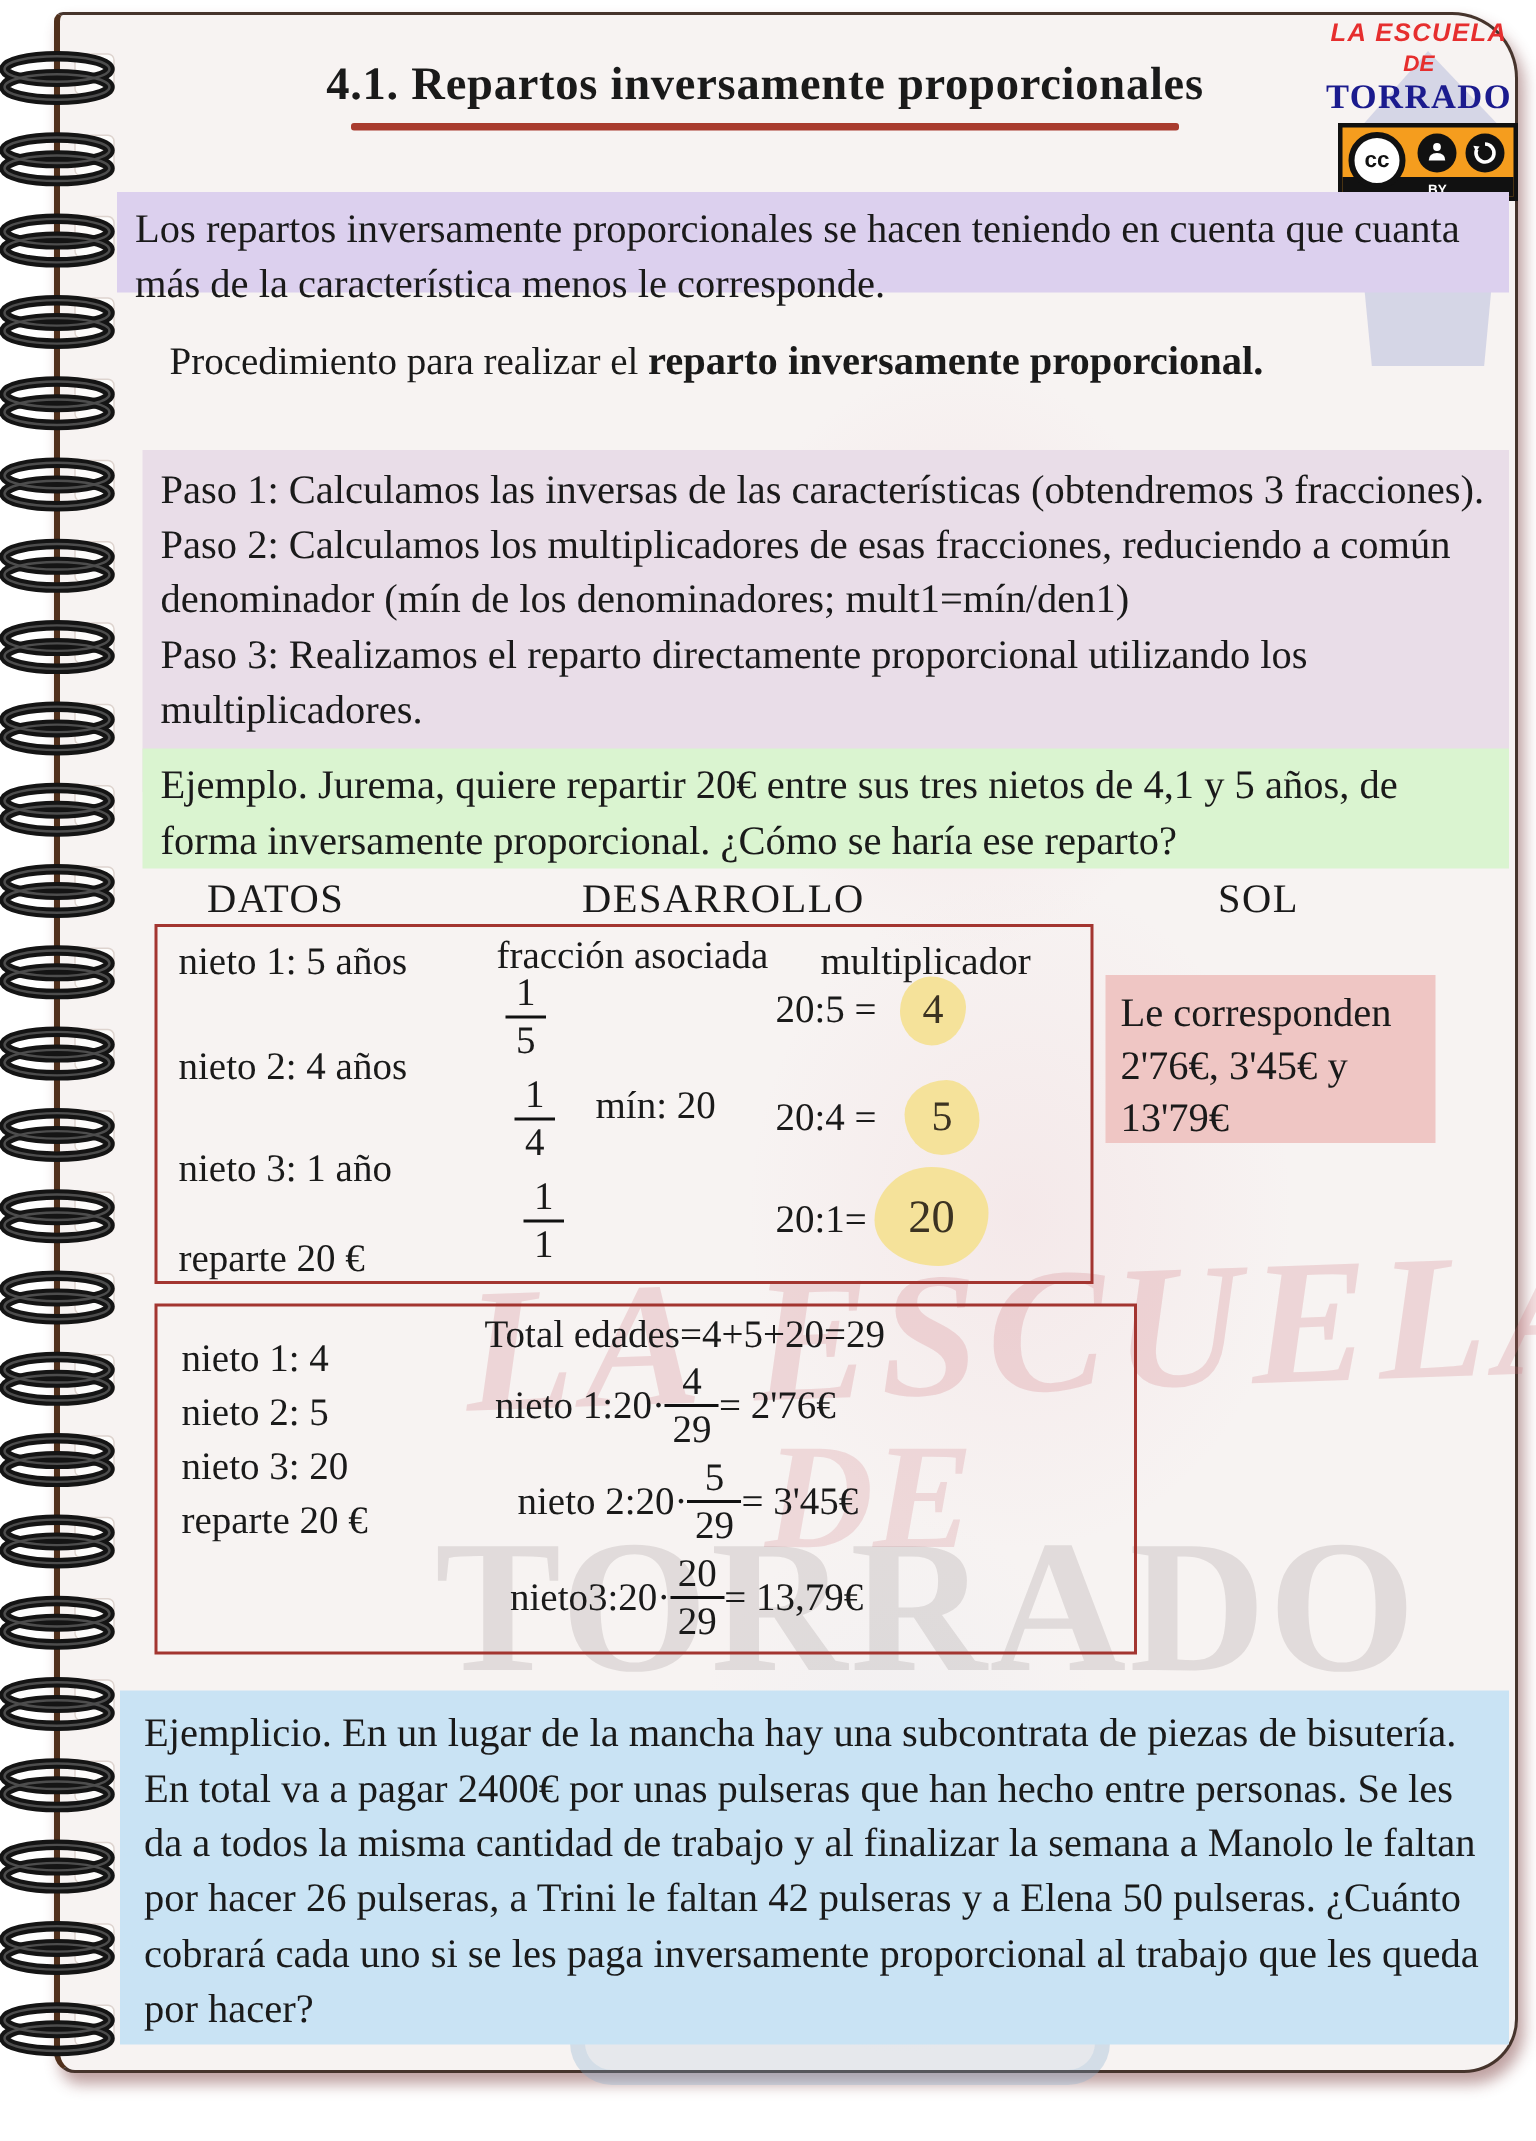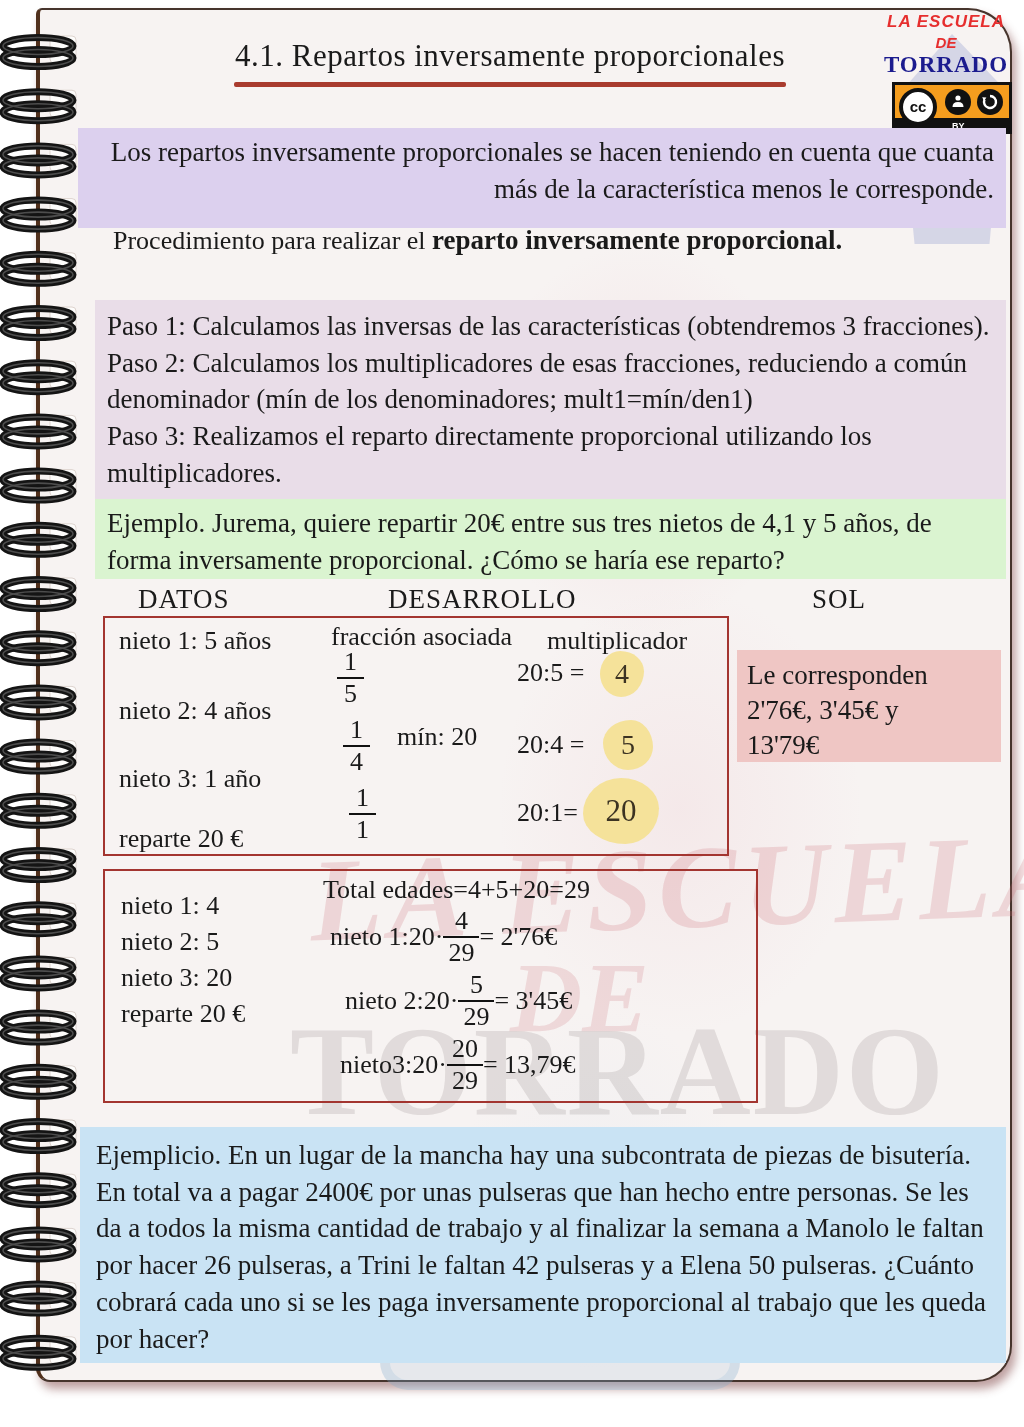--- a/index.html
+++ b/index.html
@@ -23,21 +23,21 @@
   .wm-torrado{left:250px;top:990px;font-size:126px;font-weight:bold;color:rgba(100,90,90,.15);letter-spacing:2px;}
   .wm-badge{left:340px;top:1125px;width:340px;height:235px;border-radius:28px;
             background:rgba(130,170,205,.14);border:10px solid rgba(130,170,205,.18);}
   .wm-badge .c1,.wm-badge .c2{position:absolute;top:50px;width:110px;height:110px;border-radius:50%;
             border:14px solid rgba(130,170,205,.20);}
   .wm-badge .c1{left:30px;} .wm-badge .c2{left:180px;}
   
   .spiral{position:absolute;left:0;top:26px;z-index:6;}
   
   .title-wrap{position:absolute;left:120px;top:38px;width:780px;z-index:3;text-align:center;}
-  .title{font-size:31px;font-weight:normal;letter-spacing:.5px;}
+  .title{font-size:31px;font-weight:bold;letter-spacing:.5px;}
   .title-underline{width:552px;height:5px;background:#a93b2e;margin:8px auto 0;border-radius:2px;}
   .logo{position:absolute;left:880px;top:12px;width:132px;z-index:3;text-align:center;}
   .pentagon{position:absolute;left:20px;top:22px;width:104px;height:210px;background:#b9bedd;opacity:.55;
             clip-path:polygon(50% 0,100% 26%,86% 100%,14% 100%,0 28%);}
   .logo-l1{position:relative;font-family:"Liberation Sans",sans-serif;font-style:italic;font-weight:bold;
            font-size:17px;color:#e62e2e;letter-spacing:1px;white-space:nowrap;}
   .logo-l2{position:relative;font-family:"Liberation Sans",sans-serif;font-style:italic;font-weight:bold;
            font-size:15px;color:#e62e2e;margin-top:2px;}
   .logo-l3{position:relative;font-size:23px;font-weight:bold;color:#1b1b8e;letter-spacing:1px;margin-top:1px;}
   .cc-badge{position:relative;margin-top:4px;margin-left:12px;width:114px;height:46px;background:#f59d1e;
@@ -47,40 +47,40 @@
              border:4px solid #111;font-family:"Liberation Sans",sans-serif;font-weight:bold;font-size:15px;
              line-height:30px;text-align:center;color:#111;}
   .mini-circle{position:absolute;top:4px;width:26px;height:26px;border-radius:50%;background:#111;
                display:flex;align-items:center;justify-content:center;}
   .mini-by{left:50px;} .mini-sa{left:82px;}
   .cc-label{position:absolute;bottom:0px;font-family:"Liberation Sans",sans-serif;font-size:9px;
             font-weight:bold;color:#fff;}
   .lab-by{left:57px;} .lab-sa{left:88px;margin-left:44px;}
   
   .box{position:absolute;z-index:3;font-size:27px;line-height:1.36;}
-  .intro{left:78px;top:128px;width:928px;height:100px;background:#dcd0ee;padding:6px 12px;box-sizing:border-box;text-align:right;}
+  .intro{left:78px;top:128px;width:928px;height:67px;background:#dcd0ee;padding:6px 12px;box-sizing:border-box;}
   .procedure{left:95px;top:222px;width:911px;font-size:26px;padding-left:18px;white-space:nowrap;}
   .procedure b{font-size:27px;}
   .steps{left:95px;top:264px;width:911px;height:228px;background:#e9dde8;padding:8px 12px;box-sizing:border-box;margin-top:36px;}
   .example{left:95px;top:499px;width:911px;height:80px;background:#daf4d0;padding:6px 12px;box-sizing:border-box;}
   .colhead{position:absolute;z-index:3;font-size:27px;letter-spacing:1px;}
   .ch-datos{left:138px;top:584px;} .ch-des{left:388px;top:584px;} .ch-sol{left:812px;top:584px;}
   .rtable{position:absolute;z-index:3;border:2px solid #a33530;box-sizing:border-box;}
   .t1{left:103px;top:616px;width:626px;height:240px;}
   .t2{left:103px;top:869px;width:655px;height:234px;}
   .titem{position:absolute;font-size:26px;white-space:nowrap;}
   .frac{position:absolute;text-align:center;font-size:26px;line-height:1.05;}
   .frac .den{border-top:2px solid #111;padding:1px 7px 0;}
   .frac .num{padding:0 7px 2px;}
   .blob{position:absolute;background:#f5e29a;display:flex;align-items:center;justify-content:center;
         font-size:28px;color:#3c3322;}
   .b1{left:495px;top:33px;width:44px;height:46px;border-radius:46% 54% 52% 48%/50% 44% 56% 50%;}
   .b2{left:498px;top:102px;width:50px;height:50px;border-radius:56% 44% 50% 50%/46% 54% 46% 54%;}
   .b3{left:478px;top:160px;width:76px;height:66px;border-radius:50% 50% 44% 56%/54% 46% 54% 46%;font-size:31px;}
-  .sol-box{position:absolute;left:737px;top:650px;width:264px;height:112px;background:#efc6c4;z-index:3;
+  .sol-box{position:absolute;left:737px;top:650px;width:220px;height:112px;background:#efc6c4;z-index:3;
            font-size:27px;line-height:1.3;padding:8px 10px;box-sizing:border-box;}
   .calc-row{position:absolute;display:flex;align-items:center;font-size:26px;white-space:nowrap;}
   .cfrac{display:inline-block;text-align:center;line-height:1.05;}
   .cfrac .den{border-top:2px solid #111;padding:1px 5px 0;}
   .cfrac .num{padding:0 5px 2px;}
   .exercise{left:80px;top:1127px;width:926px;height:236px;background:#c9e3f4;padding:10px 16px;box-sizing:border-box;}
 </style>
 </head>
 <body>
 

